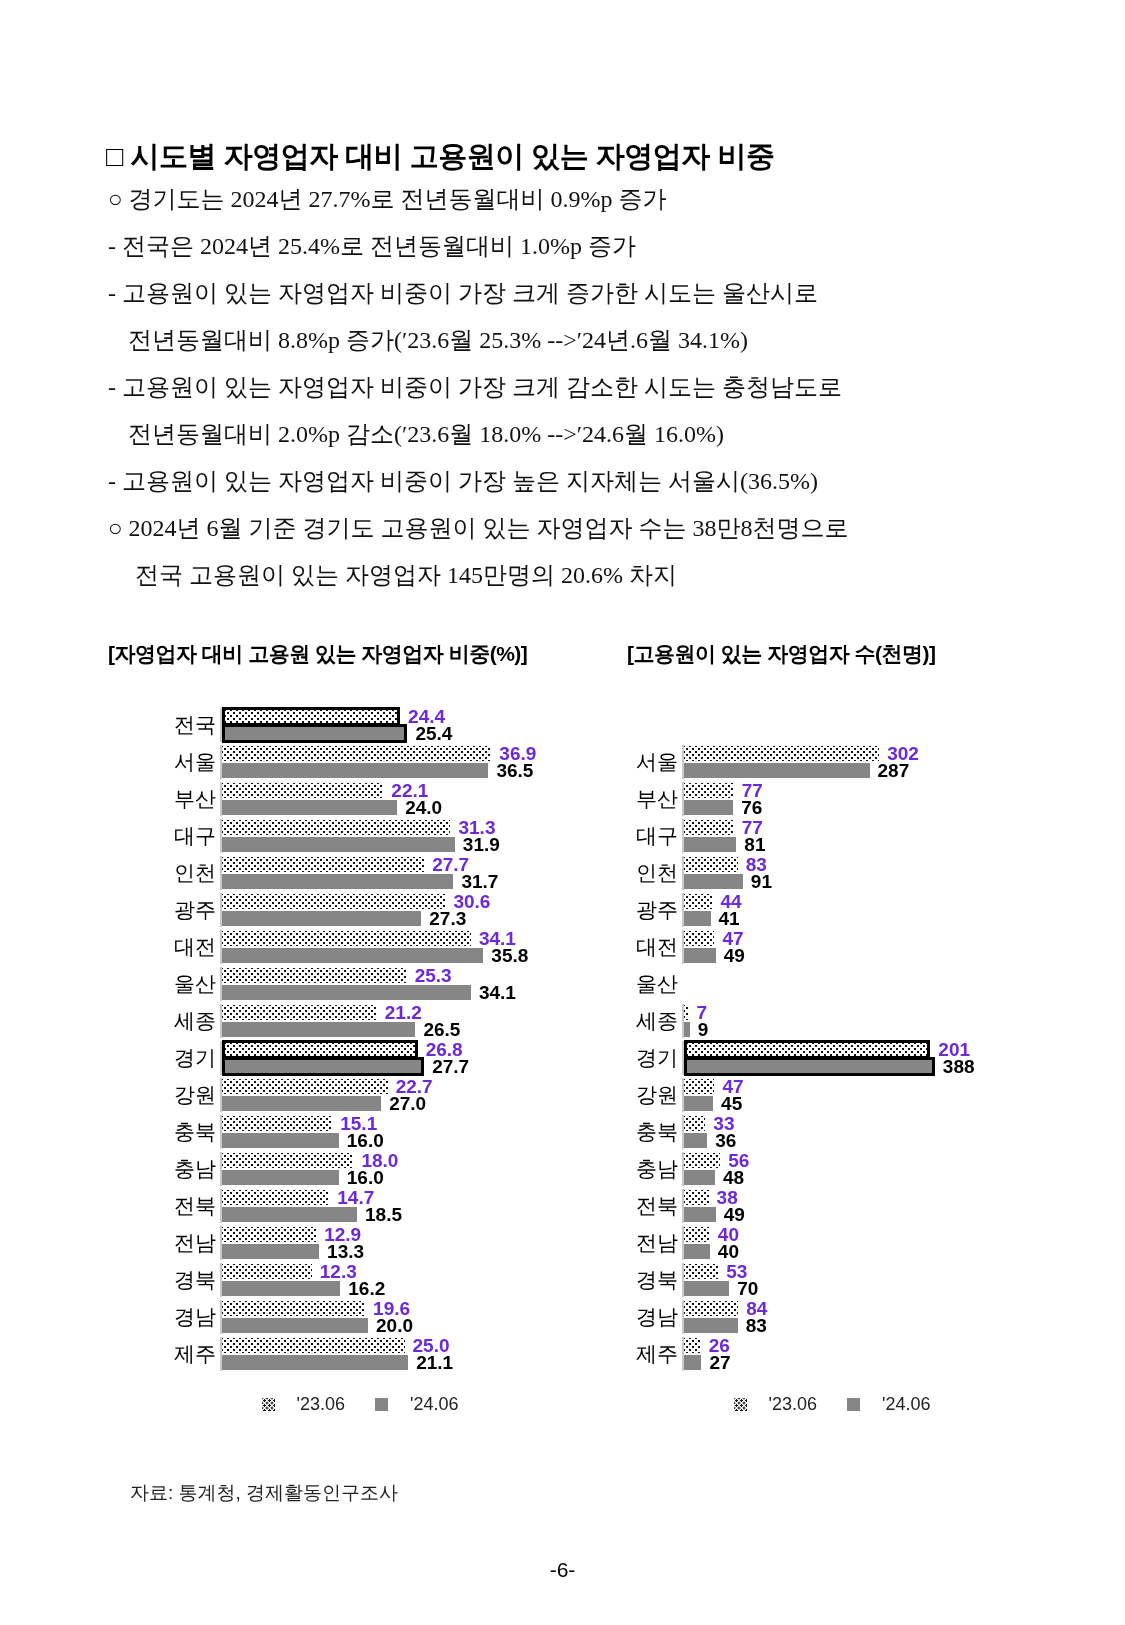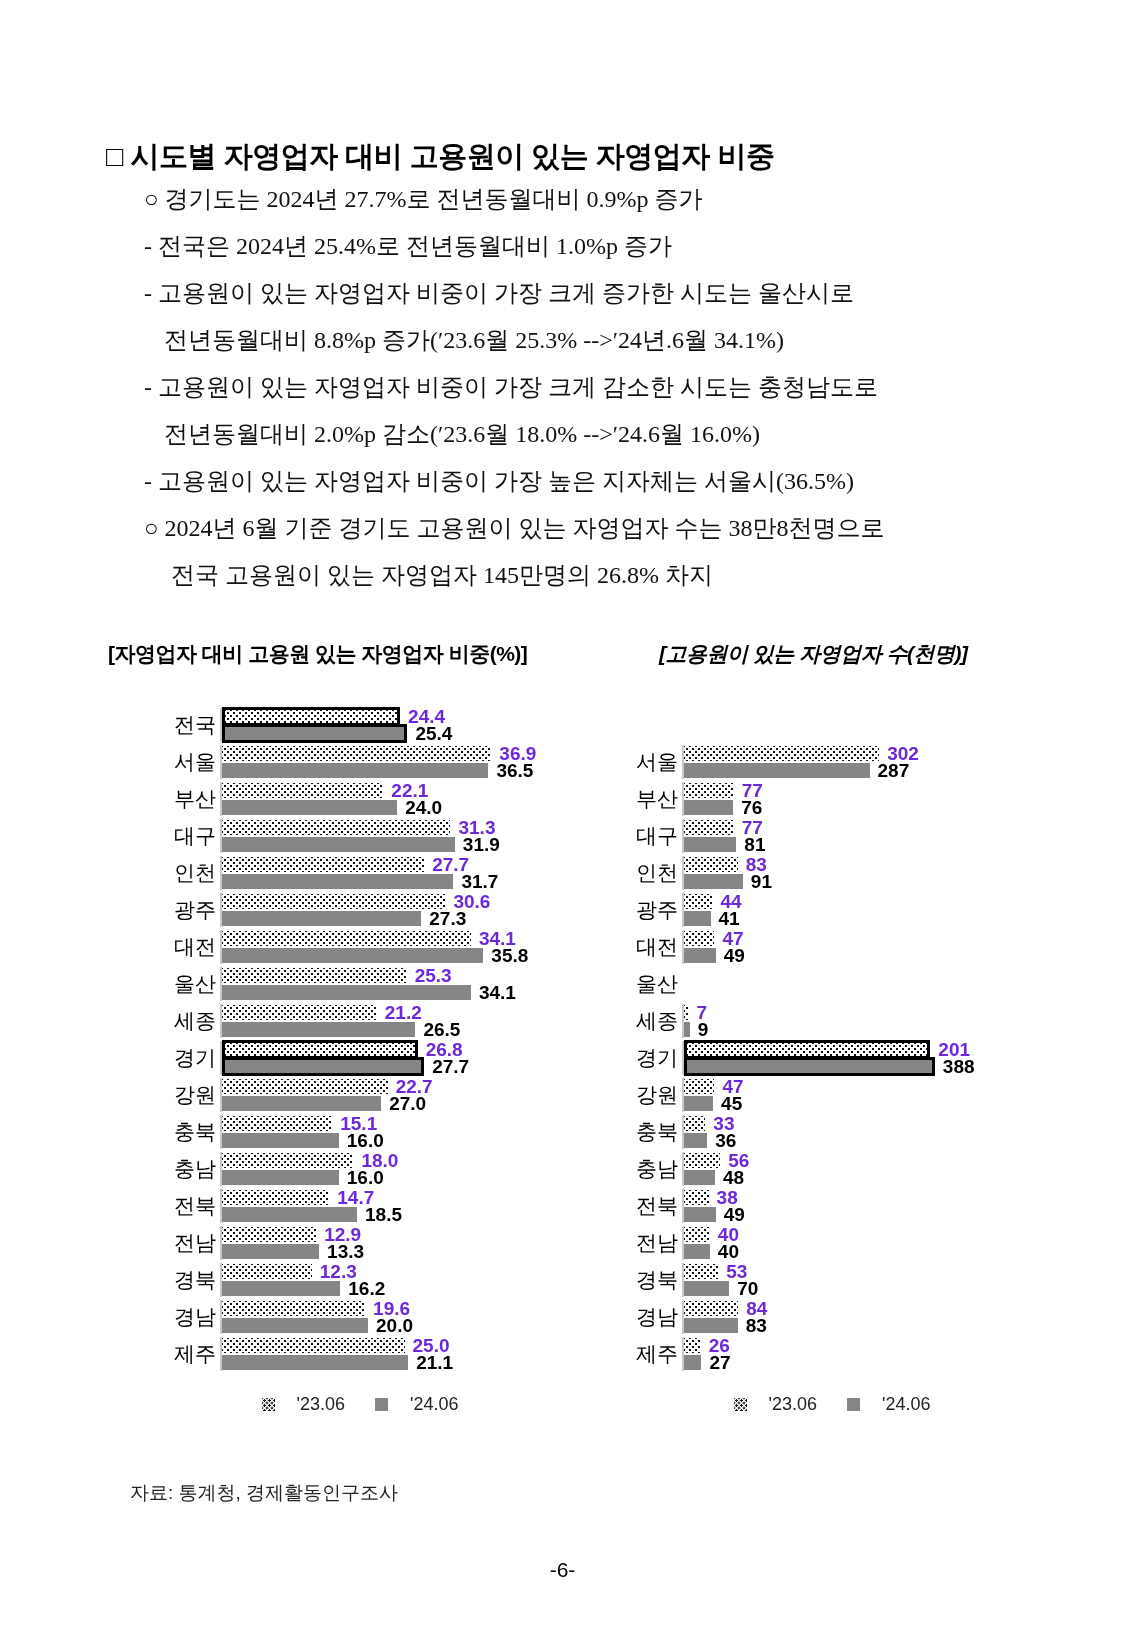--- a/index.html
+++ b/index.html
@@ -4,28 +4,28 @@
 <style>
   html,body{margin:0;padding:0;background:#fff;}
   .page{position:relative;width:1125px;height:1625px;background:#ffffff;
         font-family:"Liberation Sans",sans-serif;overflow:hidden;color:#000;}
 
   .title{position:absolute;left:106px;top:118px;font-size:29px;font-weight:700;
          letter-spacing:-0.5px;white-space:nowrap;}
 
   .bullets{position:absolute;left:108px;top:176px;width:960px;
            font-family:"Liberation Serif",serif;font-size:24px;color:#111;}
-  .bullet{height:47px;line-height:47px;white-space:nowrap;margin-left:36px;}
+  .bullet{height:47px;line-height:47px;white-space:nowrap;}
   .bullet.indent-1{padding-left:20px;}
   .bullet.indent-2{padding-left:27px;}
 
   .chart-title{position:absolute;top:640px;font-size:21px;font-weight:700;
                letter-spacing:-0.5px;white-space:nowrap;}
   #ct0{left:108px;}
-  #ct1{left:659px;font-style:italic;}
+  #ct1{left:627px;}
 
   .chart{position:absolute;width:470px;}
   #chart0{left:150px;top:706px;}
   #chart1{left:622px;top:743px;}
 
   .crow{display:flex;align-items:center;height:37px;}
   .clabel{text-align:right;padding-right:4px;font-size:21px;color:#000;flex:none;white-space:nowrap;}
   #chart0 .clabel{width:66px;}
   #chart1 .clabel{width:56px;}
   .cbars{flex:none;border-left:2px solid #c9c9c9;}
@@ -63,21 +63,21 @@
 
   <div class="bullets">
       <div class="bullet indent-0">○  경기도는 2024년 27.7%로 전년동월대비 0.9%p 증가</div>
       <div class="bullet indent-0">- 전국은 2024년 25.4%로 전년동월대비 1.0%p 증가</div>
       <div class="bullet indent-0">- 고용원이 있는 자영업자 비중이 가장 크게 증가한 시도는 울산시로</div>
       <div class="bullet indent-1">전년동월대비 8.8%p 증가(′23.6월 25.3% --&gt;′24년.6월 34.1%)</div>
       <div class="bullet indent-0">- 고용원이 있는 자영업자 비중이 가장 크게 감소한 시도는 충청남도로</div>
       <div class="bullet indent-1">전년동월대비 2.0%p 감소(′23.6월 18.0% --&gt;′24.6월 16.0%)</div>
       <div class="bullet indent-0">- 고용원이 있는 자영업자 비중이 가장 높은 지자체는 서울시(36.5%)</div>
       <div class="bullet indent-0">○  2024년 6월 기준 경기도 고용원이 있는 자영업자 수는 38만8천명으로</div>
-      <div class="bullet indent-2">전국 고용원이 있는 자영업자 145만명의 26.8% 차지</div>
+      <div class="bullet indent-2">전국 고용원이 있는 자영업자 145만명의 20.6% 차지</div>
     </div>
 
   <div class="chart-title" id="ct0">[자영업자 대비 고용원 있는 자영업자  비중(%)]</div>
   <div class="chart-title" id="ct1">[고용원이 있는 자영업자 수(천명)]</div>
 
   <div class="chart" id="chart0">
     <div class="rows">
         <div class="crow hl">
           <div class="clabel">전국</div>
           <div class="cbars">

